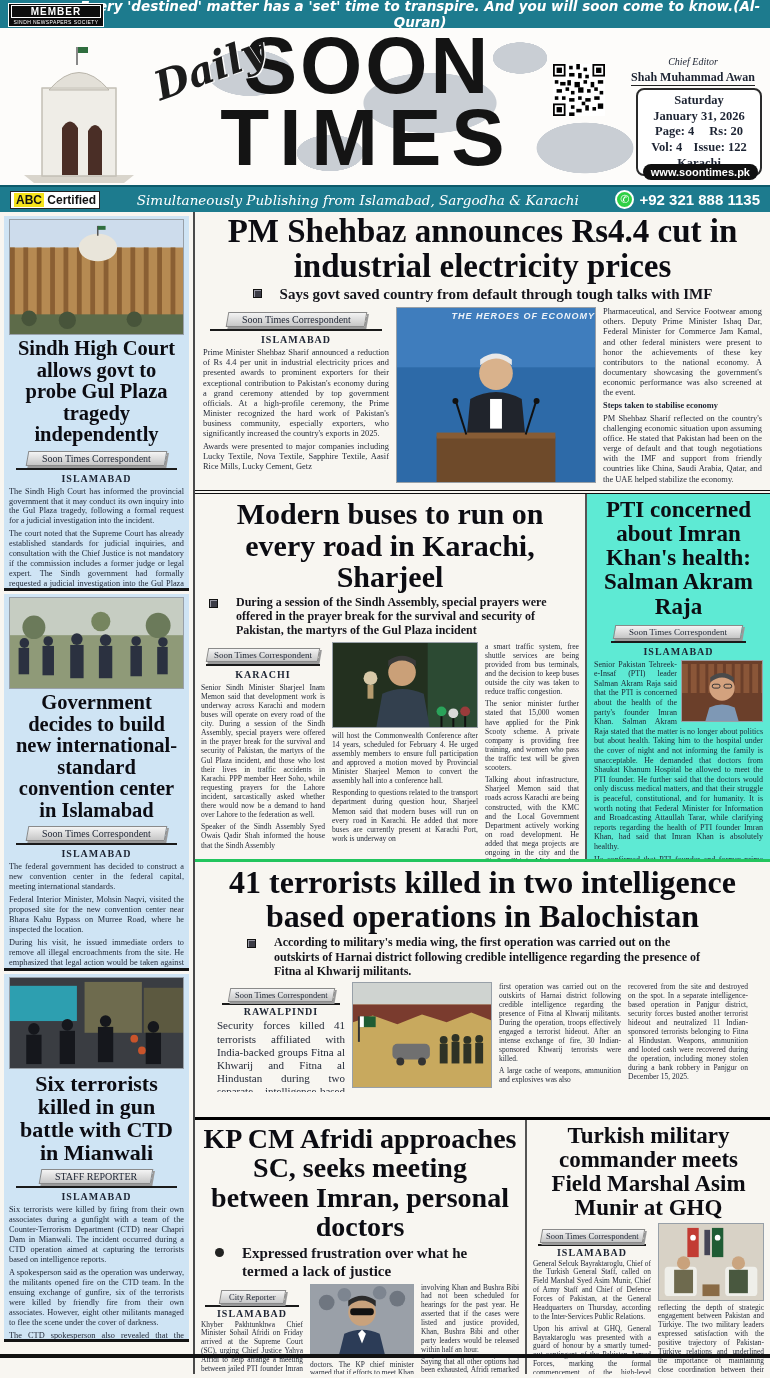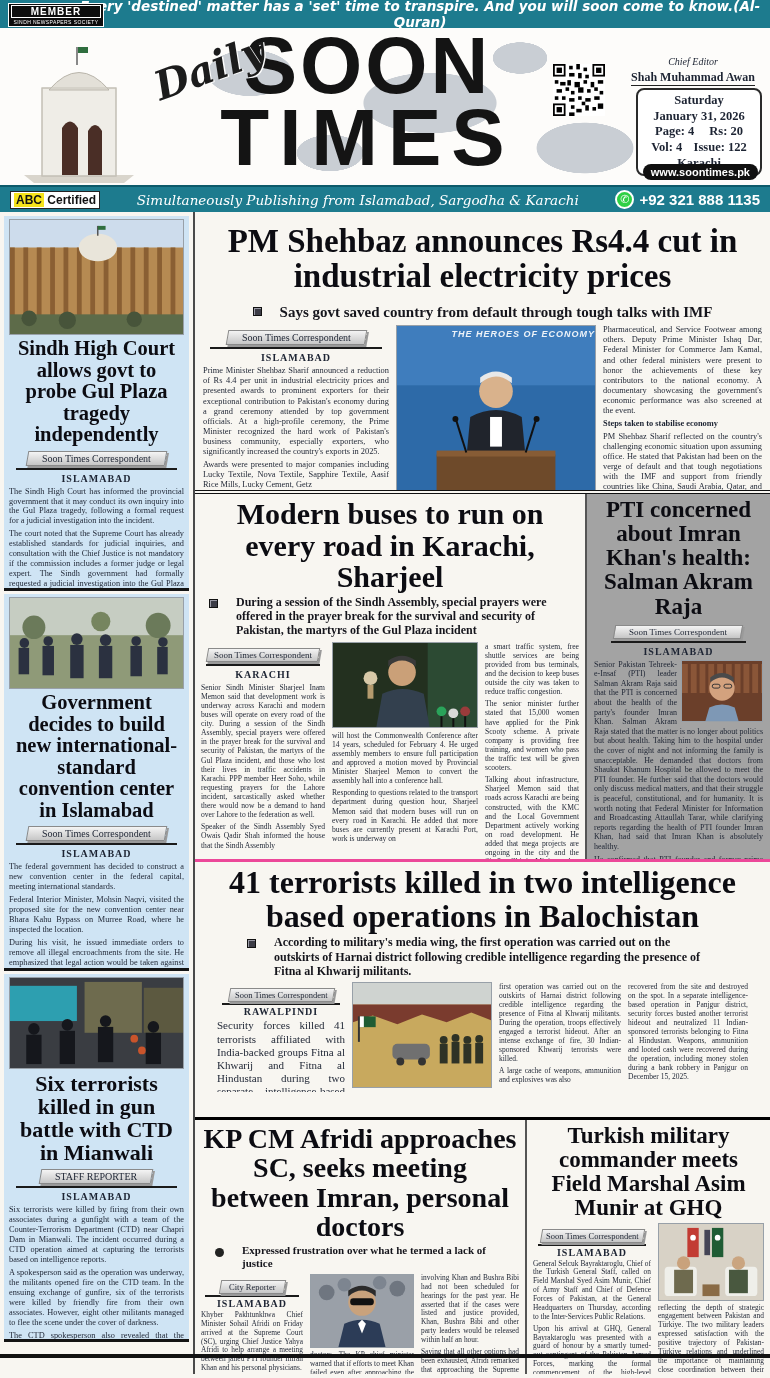--- a/index.html
+++ b/index.html
@@ -53,21 +53,21 @@
   
   .content{display:flex;height:1162px}
   .left-col{width:195px;border-right:2px solid #4a4a4a;padding:4px 4px 0;display:flex;flex-direction:column;gap:3px}
   .lblock{background:#cfe4f4;border-bottom:3px solid #141414;padding:3px 5px;overflow:hidden}
   .lb1{height:375px}.lb2{height:377px}.lb3{height:368px}
   .right-area{flex:1;display:flex;flex-direction:column;min-width:0}
 
   .hl{font-weight:bold;text-align:center;color:#0c0c12;line-height:1.05;font-family:"Liberation Serif",serif}
   .hl-left{font-size:20.5px;margin:3px 0 2px}
   .hl-ctd{font-size:22px;margin:3px 0 2px}
-  .hl-pm{font-size:33px;margin:10px 0}
+  .hl-pm{font-size:33px;margin:0 0}
   .hl-buses{font-size:30px;margin:2px 0}
   .hl-pti{font-size:23px;margin:2px 0}
   .hl-bal{font-size:32px;margin:2px 0}
   .hl-kp{font-size:28px;margin:2px 0}
   .hl-tk{font-size:23px;margin:2px 0}
 
   .byl-wrap{text-align:center;margin:2px auto 3px;border-bottom:2px solid #1a1a1a;padding-bottom:2px;width:92%}
   .byl{display:inline-block;background:linear-gradient(180deg,#f4f4f4,#c6c6c6);border:1px solid #8a8a8a;
        box-shadow:2px 2px 0 #9a9a9a;font:10px "Liberation Serif",serif;padding:1px 14px;transform:skewX(-10deg)}
   .byl span{display:inline-block;transform:skewX(10deg)}
@@ -85,23 +85,23 @@
   .col{overflow:hidden;min-width:0}
 
   .ph{position:relative;overflow:hidden;border:1px solid #98a0a8;background:#dde}
   .ph svg{display:block;width:100%;height:100%}
   .ph-cap{position:absolute;top:3px;left:0;right:0;text-align:right;color:#fff;
           font:bold italic 9px "Liberation Sans",sans-serif;letter-spacing:1px;opacity:.9}
 
   
   .story-pm{height:282px;padding:2px 8px;border-bottom:4px double #111;overflow:hidden}
   .pm-cols{height:178px}
-  .mid-row{height:368px;display:flex;border-bottom:3px solid #ec4899}
+  .mid-row{height:368px;display:flex;border-bottom:3px solid #22c55e}
   .story-buses{width:392px;padding:2px 6px;border-right:2px solid #555;overflow:hidden}
-  .story-pti{flex:1;background:#a3a3a3;padding:2px 7px;overflow:hidden}
+  .story-pti{flex:1;background:#5eead4;padding:2px 7px;overflow:hidden}
   .story-bal{height:258px;padding:2px 22px;border-bottom:3px solid #000000;overflow:hidden}
   .bottom-row{flex:1;display:flex;min-height:0}
   .story-kp{width:332px;padding:2px 6px;border-right:2px solid #555;overflow:hidden}
   .story-tk{flex:1;padding:2px 6px;overflow:hidden}
   .page-rule{position:absolute;left:0;right:0;top:1354px;height:4px;background:#121212}
   .pti-port{float:right;width:82px;height:62px;margin:0 0 3px 4px}
 </style>
 </head>
 <body>
 
@@ -478,21 +478,21 @@
               <p>recovered from the site and destroyed on the spot. In a separate intelligence-based operation in Panjgur district, security forces busted another terrorist hideout and neutralized 11 Indian-sponsored terrorists belonging to Fitna al Hindustan. Weapons, ammunition and looted cash were recovered during the operation, including money stolen during a bank robbery in Panjgur on December 15, 2025.</p>
             </div>
           </div>
         </div>
       </div>
 
       <div class="bottom-row">
 
         <div class="story-kp">
           <div class="hl hl-kp">KP CM Afridi approaches SC, seeks meeting between Imran, personal doctors</div>
-          <div class="sub small" style="font-size:11px;margin:2px 14px 4px">
+          <div class="sub small" style="font-size:15px;margin:2px 14px 4px">
             <span class="rd"></span>
             <span>Expressed frustration over what he termed a lack of justice</span>
           </div>
           <div class="cols" style="height:160px">
             <div class="col" style="width:102px">
               <div class="byl-wrap" style="margin-bottom:1px;padding-bottom:1px"><span class="byl" style="font-size:8.5px;padding:1px 8px"><span>City Reporter</span></span></div>
               <div class="dl" style="margin:1px 0 2px">ISLAMABAD</div>
               <div class="body" style="font-size:7.4px">
                 <p>Khyber Pakhtunkhwa Chief Minister Sohail Afridi on Friday arrived at the Supreme Court (SC), urging Chief Justice Yahya Afridi to help arrange a meeting between jailed PTI founder Imran Khan and his personal physicians.</p>
                 <p>Speaking to the media, Afridi said the entire nation was worried about the health of what he called the country's most popular leader. He added that he was seeking the chief justice's assistance to ensure Imran Khan could be examined by his own</p>

